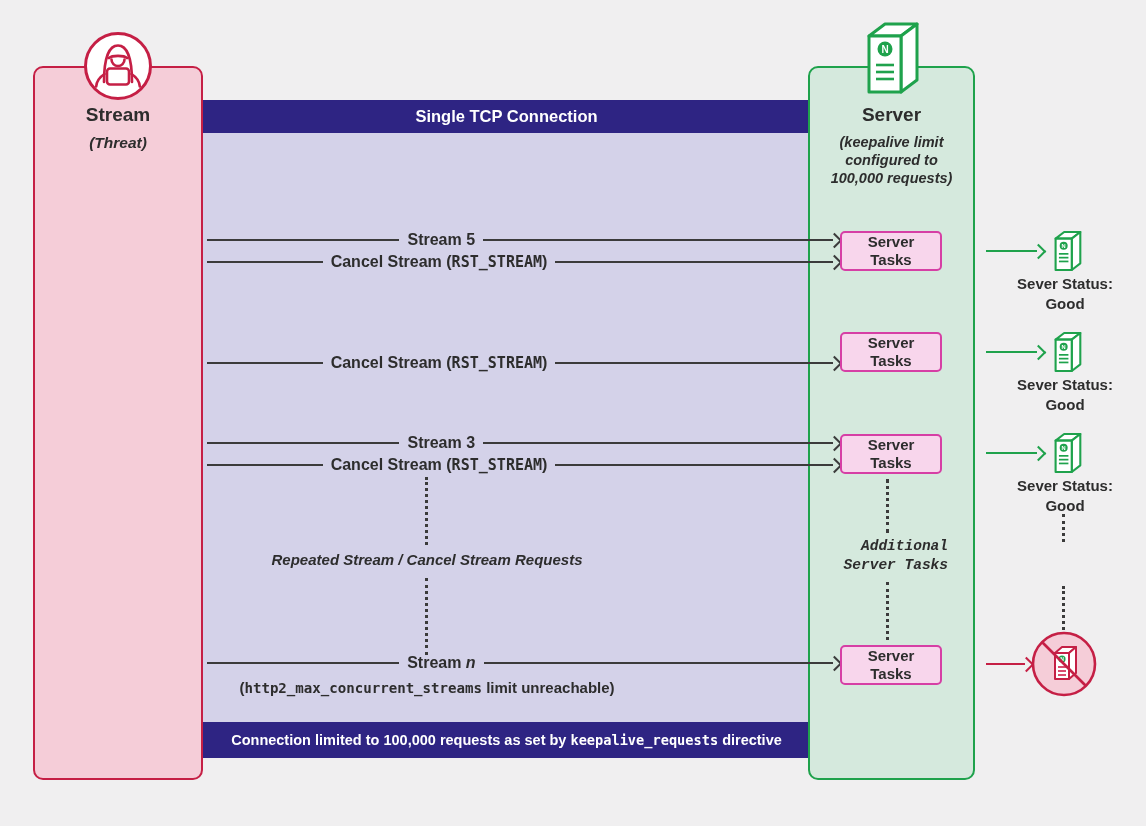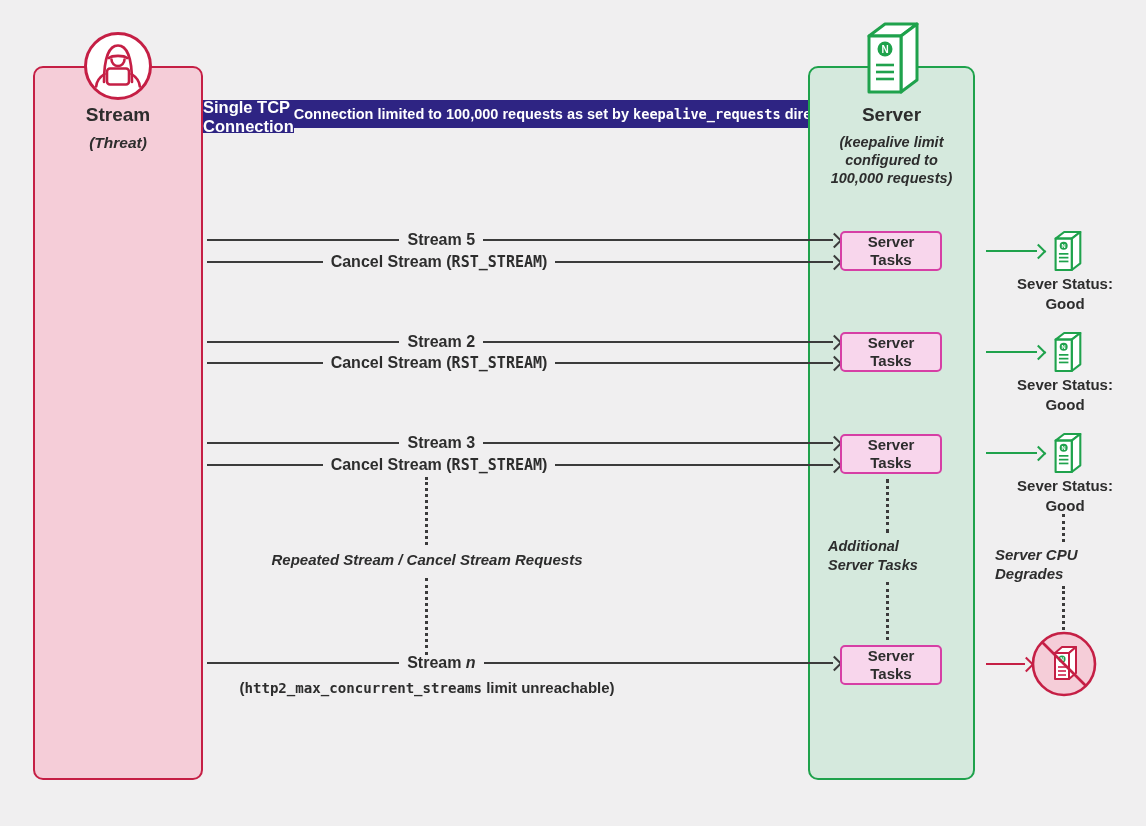--- a/index.html
+++ b/index.html
@@ -1,25 +1,25 @@
 <!DOCTYPE html>
 <html><head>
 <meta charset="utf-8">
 <style>
   html,body{margin:0;padding:0;background:#f0eff0;}
   .stage{position:relative;width:1146px;height:826px;background:#f0eff0;
          font-family:"Liberation Sans",sans-serif;color:#2d2d2d;overflow:hidden;}
 
   
   .conn-panel{position:absolute;left:203px;top:100px;width:607px;height:658px;
-              display:flex;flex-direction:row;z-index:0;}
+              display:flex;flex-direction:column;z-index:0;}
   .conn-header{height:33px;background:#2e2483;color:#fff;display:flex;
                align-items:center;justify-content:center;font-size:16.5px;font-weight:700;}
   .conn-body{flex:1;background:#d4d2e9;}
-  .conn-footer{height:28px;background:#2e2483;color:#fff;display:flex;
+  .conn-footer{height:36px;background:#2e2483;color:#fff;display:flex;
                align-items:center;justify-content:center;font-size:14.5px;font-weight:700;white-space:pre;}
   .client-box{position:absolute;left:33px;top:66px;width:170px;height:714px;
               background:#f5cdd8;border:2.5px solid #c51f45;border-radius:10px;
               box-sizing:border-box;z-index:1;}
   .server-panel{position:absolute;left:808px;top:66px;width:167px;height:714px;
              background:#d5e9dd;border:2.5px solid #1fa24c;border-radius:10px;
              box-sizing:border-box;z-index:2;}
 
   .box-title{position:absolute;text-align:center;font-size:19px;font-weight:700;z-index:3;}
   .box-sub{position:absolute;text-align:center;font-style:italic;font-weight:600;z-index:3;}
@@ -37,22 +37,22 @@
   .r-arrow .seg{border-top:2.5px solid #c51f45;flex:1;}
   .r-arrow .chev{border-color:#c51f45;}
 
   
   .task{position:absolute;left:840px;width:102px;height:40px;background:#f8d6ec;
         border:2px solid #d63fa5;border-radius:5px;box-sizing:border-box;display:flex;
         flex-direction:column;align-items:center;justify-content:center;
         font-size:15px;font-weight:600;line-height:18px;z-index:3;}
   .dots{position:absolute;width:0;border-left:3px dotted #3b3b3b;z-index:2;}
   .dots.over{z-index:3;}
-  .inote{position:absolute;font-style:italic;font-weight:600;text-align:left;
-         font-size:15px;line-height:19px;z-index:3;}
+  .inote{position:absolute;font-style:italic;font-weight:600;text-align:right;
+         font-size:15px;line-height:19px;z-index:3;font-family:Liberation Mono, monospace;}
   .status-lbl{position:absolute;text-align:center;font-size:15px;font-weight:600;
               line-height:20px;z-index:3;}
   .mono{font-family:"DejaVu Sans Mono",monospace;font-size:0.94em;font-weight:600;}
   .icon-abs{position:absolute;z-index:4;line-height:0;}
   .note-line{position:absolute;text-align:center;font-size:15px;font-weight:600;z-index:3;}
 </style>
 </head>
 <body>
 
 <div class="stage">
@@ -112,26 +112,20 @@
     <span class="seg" style="flex:1;"></span>
     <span class="lbl"><span>Cancel Stream (</span><span class="mono">RST_STREAM</span><span>)</span></span>
     <span class="seg" style="flex:2.4;"></span>
     <span class="chev"></span>
   </div>
   <div class="task" style="top:231px;">
     <span>Server</span>
     <span>Tasks</span>
   </div>
 
-  <div class="h-arrow" style="top:331px;">
-    <span class="seg" style="flex:1.1;"></span>
-    <span class="lbl">Stream 2</span>
-    <span class="seg" style="flex:2;"></span>
-    <span class="chev"></span>
-  </div>
   <div class="h-arrow" style="top:352px;">
     <span class="seg" style="flex:1;"></span>
     <span class="lbl"><span>Cancel Stream (</span><span class="mono">RST_STREAM</span><span>)</span></span>
     <span class="seg" style="flex:2.4;"></span>
     <span class="chev"></span>
   </div>
   <div class="task" style="top:332px;">
     <span>Server</span>
     <span>Tasks</span>
   </div>
@@ -233,24 +227,20 @@
       <line x1="11.5" y1="30" x2="21.5" y2="30" stroke="#1fa24c" stroke-width="1.8"></line>
       <line x1="11.5" y1="34" x2="21.5" y2="34" stroke="#1fa24c" stroke-width="1.8"></line>
     </svg>
   </div>
   <div class="status-lbl" style="left:990px;top:476px;width:150px;">
     <div>Sever Status:</div>
     <div>Good</div>
   </div>
 
   <div class="dots" style="left:1062px;top:514px;height:28px;"></div>
-  <div class="inote" style="left:995px;top:545px;width:140px;">
-    <div>Server CPU</div>
-    <div>Degrades</div>
-  </div>
   <div class="dots" style="left:1062px;top:586px;height:44px;"></div>
 
   <div class="g-arrow r-arrow" style="left:986px;top:658px;width:46px;">
     <span class="seg"></span>
       <span class="chev"></span>
   </div>
   <div class="icon-abs" style="left:1030px;top:630px;">
     <svg width="68" height="68" viewBox="0 0 68 68">
       <circle cx="34" cy="34" r="31" fill="#f5cdd8" stroke="#c51f45" stroke-width="2.6"></circle>
       <polygon points="25,23 32,17 46,17 39,23" fill="#fff" stroke="#c51f45" stroke-width="2" stroke-linejoin="round"></polygon>

